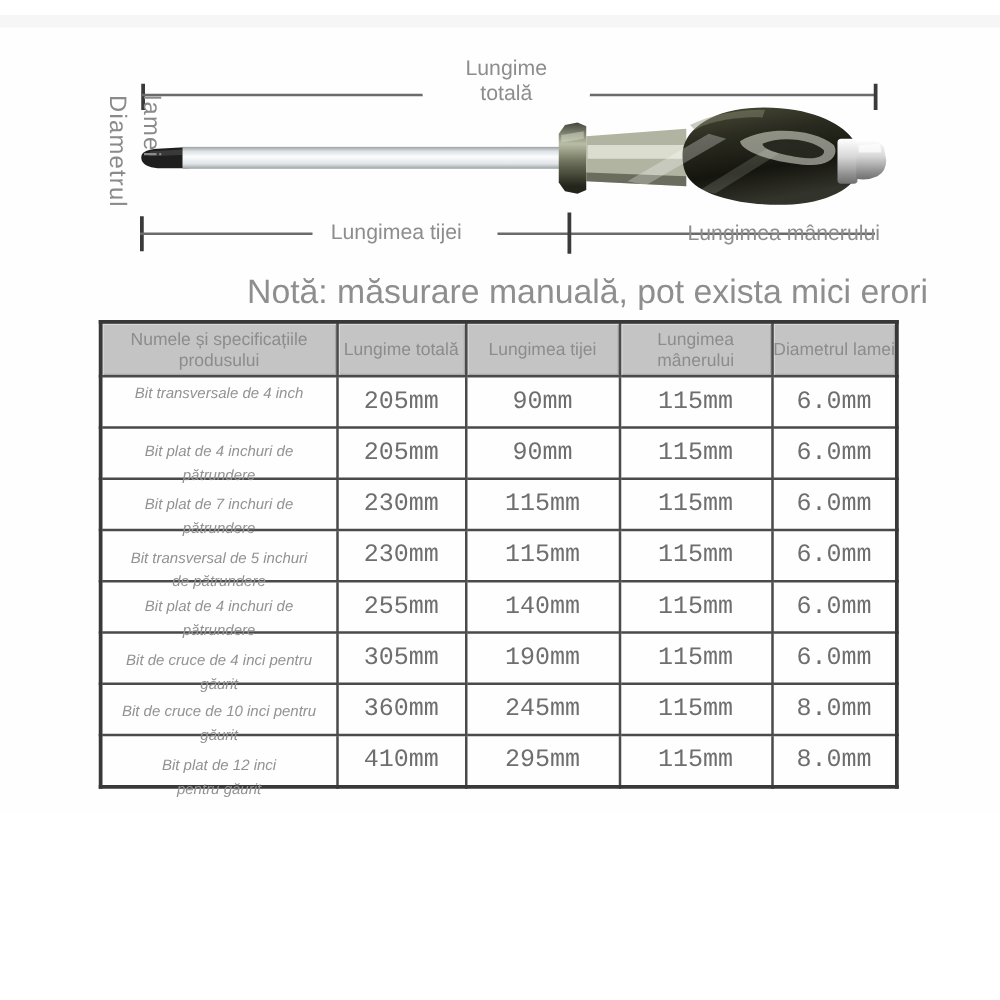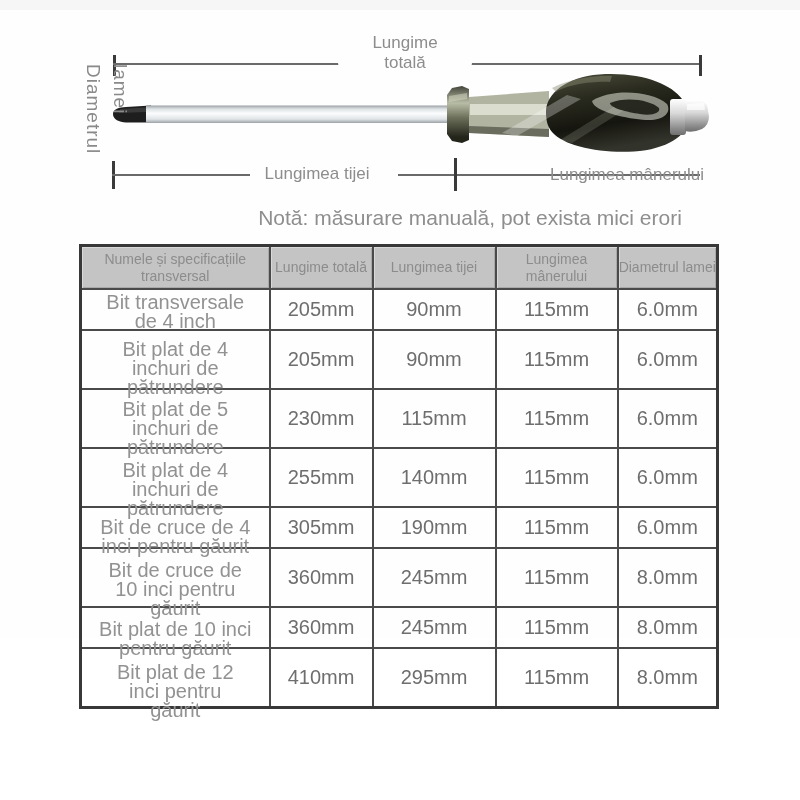--- a/index.html
+++ b/index.html
@@ -1,44 +1,44 @@
 <!DOCTYPE html>
 <html><head>
 <meta charset="utf-8">
 <style>
   html,body{margin:0;padding:0;}
   body{width:800px;height:800px;background:#ffffff;font-family:"Liberation Sans",sans-serif;overflow:hidden;}
-  .page{position:relative;width:800px;height:639px;background:#fefefe;}
+  .page{position:relative;width:800px;height:639px;background:#fefefe;margin-top:12px;}
   .top-strip{position:absolute;left:0;top:0;width:800px;height:10px;background:#f6f6f7;}
 
   
   .diagram{position:absolute;left:0;top:0;width:800px;height:240px;}
   .sd-svg{position:absolute;left:0;top:0;}
   .dim-line{position:absolute;height:2px;background:#6a6a6a;z-index:2;}
   .tick{position:absolute;width:3px;background:#3a3a3a;z-index:2;}
   .dim-label{position:absolute;color:#8d8d8d;font-size:17px;line-height:20px;text-align:center;z-index:3;}
   .total-label{left:338px;top:33px;width:134px;background:#fefefe;white-space:pre-line;border-radius:10px;}
   .tijei-label{left:252px;top:164px;width:130px;background:#fefefe;}
   .maner-label{left:543px;top:165px;width:168px;background:transparent;}
   .vert-label{position:absolute;left:80px;top:64px;height:140px;writing-mode:vertical-lr;text-orientation:mixed;
               white-space:pre-line;color:#8a8a8a;font-size:19px;line-height:27px;letter-spacing:1px;z-index:3;}
 
   
-  .note{position:absolute;left:140px;top:206px;width:660px;text-align:center;color:#8e8e8e;font-size:21px;z-index:3;}
+  .note{position:absolute;left:140px;top:206px;width:660px;text-align:center;color:#8e8e8e;font-size:27px;z-index:3;}
 
   
   table.spec{position:absolute;left:79px;top:244px;width:637px;border-collapse:collapse;table-layout:fixed;
              border:3px solid #383838;z-index:4;background:transparent;}
   table.spec th,table.spec td{border:2px solid #4a4a4a;padding:0;overflow:visible;}
   table.spec th{height:41px;background:#c4c4c4;color:#8c8c8c;font-weight:400;font-size:14px;line-height:17px;
                 box-shadow:inset 1px 1px 0 #d9d9d9, inset -1px -1px 0 #a9a9a9;}
   th.h-big{font-size:15px;}
   th.h-small{font-size:13px;}
-  td.name-cell{height:39px;text-align:center;vertical-align:top;font-size:20px;line-height:19px;color:#929292;}
-  td.value-cell{height:39px;text-align:center;vertical-align:middle;font-size:20px;color:#6e6e6e;}
+  td.name-cell{height:39px;text-align:center;vertical-align:top;font-size:12px;line-height:19px;color:#929292;font-style:italic;}
+  td.value-cell{height:39px;text-align:center;vertical-align:middle;font-size:20px;color:#6e6e6e;font-family:Liberation Mono, monospace;}
   .name-text{position:relative;display:inline-block;max-width:158px;}
   .value-text{display:inline-block;}
   tbody tr:nth-child(1) .name-text{top:3px;}
   tbody tr:nth-child(2) .name-text{top:9px;}
   tbody tr:nth-child(3) .name-text{top:10px;}
   tbody tr:nth-child(4) .name-text{top:12px;}
   tbody tr:nth-child(5) .name-text{top:10px;}
   tbody tr:nth-child(6) .name-text{top:12px;}
   tbody tr:nth-child(7) .name-text{top:12px;}
   tbody tr:nth-child(8) .name-text{top:14px;max-width:122px;}
@@ -133,21 +133,21 @@
   <table class="spec">
     <colgroup>
       <col style="width:189px;">
         <col style="width:103px;">
         <col style="width:123px;">
       <col style="width:122px;">
         <col style="width:100px;">
     </colgroup>
     <thead>
       <tr>
-        <th>Numele și specificațiile transversal</th>
+        <th>Numele și specificațiile produsului</th>
         <th class="h-big">Lungime totală</th>
         <th class="h-big">Lungimea tijei</th>
         <th class="h-small">Lungimea mânerului</th>
         <th class="h-big">Diametrul lamei</th>
       </tr>
     </thead>
     <tbody>
         <tr>
           <td class="name-cell"><span class="name-text">Bit transversale de 4 inch</span></td>
           <td class="value-cell"><span class="value-text">205mm</span></td>
@@ -156,21 +156,28 @@
           <td class="value-cell"><span class="value-text">6.0mm</span></td>
         </tr>
         <tr>
           <td class="name-cell"><span class="name-text">Bit plat de 4 inchuri de pătrundere</span></td>
           <td class="value-cell"><span class="value-text">205mm</span></td>
           <td class="value-cell"><span class="value-text">90mm</span></td>
           <td class="value-cell"><span class="value-text">115mm</span></td>
           <td class="value-cell"><span class="value-text">6.0mm</span></td>
         </tr>
         <tr>
-          <td class="name-cell"><span class="name-text">Bit plat de 5 inchuri de pătrundere</span></td>
+          <td class="name-cell"><span class="name-text">Bit plat de 7 inchuri de pătrundere</span></td>
+          <td class="value-cell"><span class="value-text">230mm</span></td>
+          <td class="value-cell"><span class="value-text">115mm</span></td>
+          <td class="value-cell"><span class="value-text">115mm</span></td>
+          <td class="value-cell"><span class="value-text">6.0mm</span></td>
+        </tr>
+        <tr>
+          <td class="name-cell"><span class="name-text">Bit transversal de 5 inchuri de pătrundere</span></td>
           <td class="value-cell"><span class="value-text">230mm</span></td>
           <td class="value-cell"><span class="value-text">115mm</span></td>
           <td class="value-cell"><span class="value-text">115mm</span></td>
           <td class="value-cell"><span class="value-text">6.0mm</span></td>
         </tr>
         <tr>
           <td class="name-cell"><span class="name-text">Bit plat de 4 inchuri de pătrundere</span></td>
           <td class="value-cell"><span class="value-text">255mm</span></td>
           <td class="value-cell"><span class="value-text">140mm</span></td>
           <td class="value-cell"><span class="value-text">115mm</span></td>
@@ -184,27 +191,20 @@
           <td class="value-cell"><span class="value-text">6.0mm</span></td>
         </tr>
         <tr>
           <td class="name-cell"><span class="name-text">Bit de cruce de 10 inci pentru găurit</span></td>
           <td class="value-cell"><span class="value-text">360mm</span></td>
           <td class="value-cell"><span class="value-text">245mm</span></td>
           <td class="value-cell"><span class="value-text">115mm</span></td>
           <td class="value-cell"><span class="value-text">8.0mm</span></td>
         </tr>
         <tr>
-          <td class="name-cell"><span class="name-text">Bit plat de 10 inci pentru găurit</span></td>
-          <td class="value-cell"><span class="value-text">360mm</span></td>
-          <td class="value-cell"><span class="value-text">245mm</span></td>
-          <td class="value-cell"><span class="value-text">115mm</span></td>
-          <td class="value-cell"><span class="value-text">8.0mm</span></td>
-        </tr>
-        <tr>
           <td class="name-cell"><span class="name-text">Bit plat de 12 inci pentru găurit</span></td>
           <td class="value-cell"><span class="value-text">410mm</span></td>
           <td class="value-cell"><span class="value-text">295mm</span></td>
           <td class="value-cell"><span class="value-text">115mm</span></td>
           <td class="value-cell"><span class="value-text">8.0mm</span></td>
         </tr>
       </tbody>
   </table>
 </div>
 

